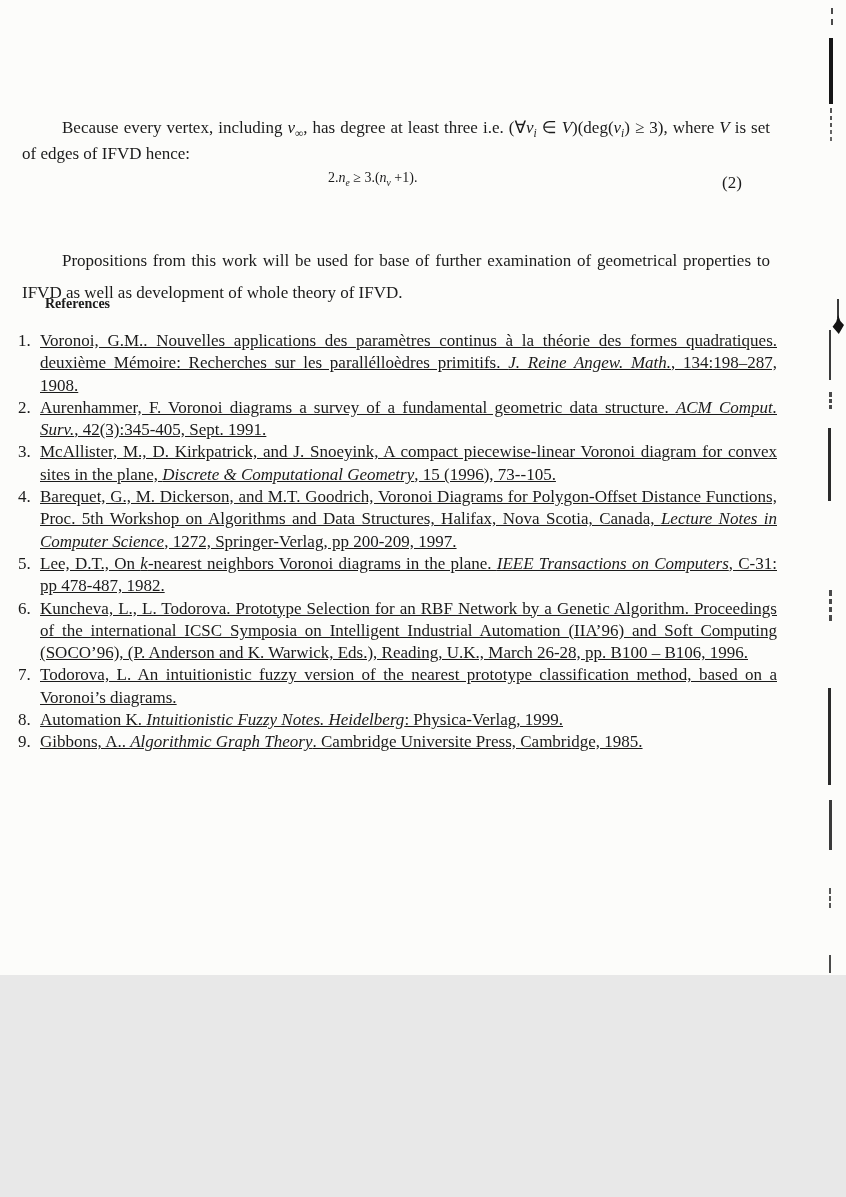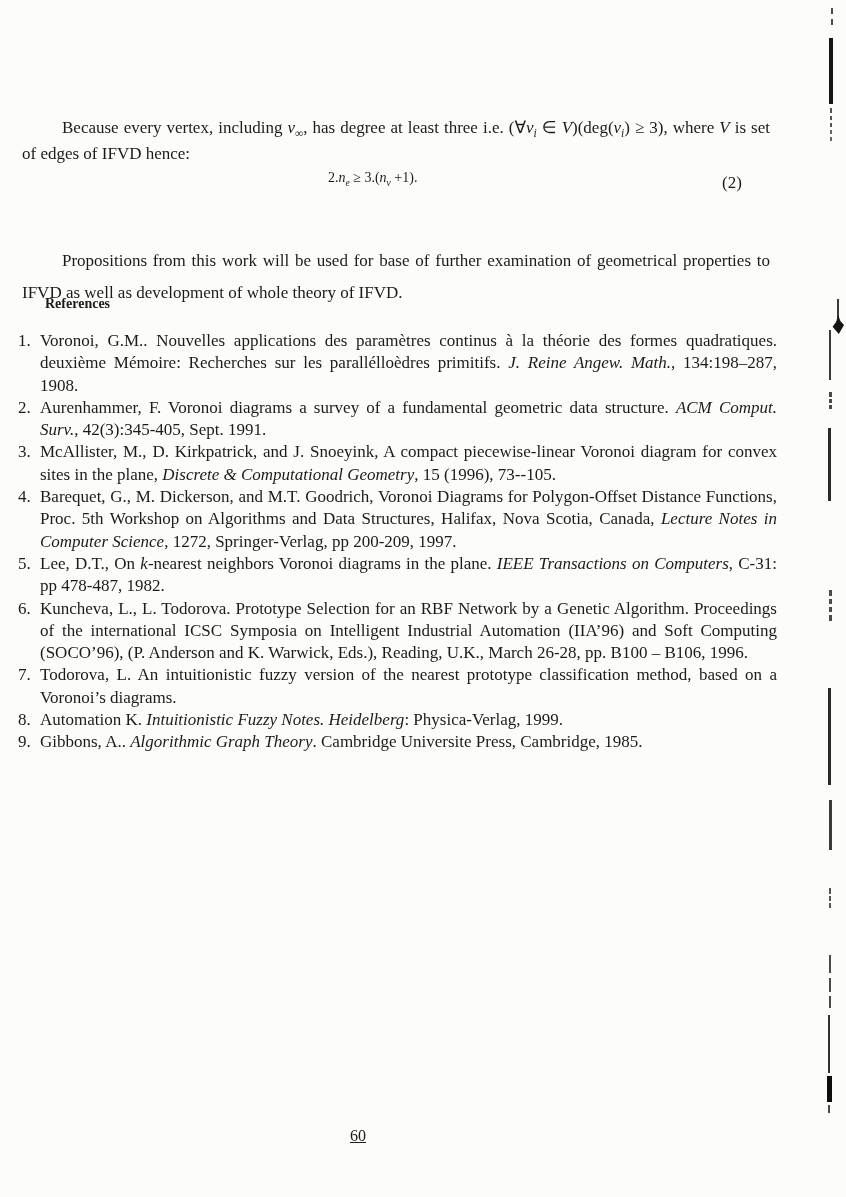--- a/index.html
+++ b/index.html
@@ -1,18 +1,18 @@
 <!DOCTYPE html>
 <html><head>
 <meta charset="utf-8">
 <style>
   html,body { margin:0; padding:0; background:#e8e8e8; }
   .page {
     position:relative;
-    width:846px; height:1197px;
+    width:846px; height:975px;
     margin:0 auto;
     background:#fcfcfa;
     overflow:hidden;
     font-family:"Liberation Serif", serif;
     color:#1b1b1b;
   }
   .it { font-style:italic; }
   sub { font-size:68%; line-height:0; }
   sub.it { font-style:italic; }
 
@@ -28,21 +28,21 @@
   .equation { position:absolute; left:328px; top:170px; font-size:14px; white-space:nowrap; }
   .eq-label { position:absolute; left:722px; top:173px; font-size:17px; }
 
   .refs-heading {
     position:absolute; left:45px; top:296px;
     font-size:14px; font-weight:bold; margin:0;
   }
   .refs-list { position:absolute; left:18px; top:330px; width:759px; }
   .ref-row { display:flex; align-items:flex-start; }
   .ref-num { flex:none; width:22px; font-size:17px; line-height:22.3px; }
-  .ref-text { flex:1; text-align:justify; font-size:17px; line-height:22.3px; }
+  .ref-text { flex:1; text-align:justify; font-size:17px; line-height:22.3px;text-decoration:underline; }
 
   .page-number { position:absolute; left:350px; top:1127px; font-size:16px;text-decoration:underline; }
 
   
   .art { position:absolute; background:#2a2a2a; }
   .a1  { left:831px; top:8px;    width:2px; height:6px;  background:#4a4a4a; }
   .a2  { left:831px; top:19px;   width:2px; height:6px;  background:#4a4a4a; }
   .a3  { left:829px; top:38px;   width:4px; height:66px; background:#161616; }
   .a4  { left:830px; top:108px;  width:2px; height:5px;  background:#555; }
   .a5  { left:830px; top:116px;  width:2px; height:4px;  background:#555; }

